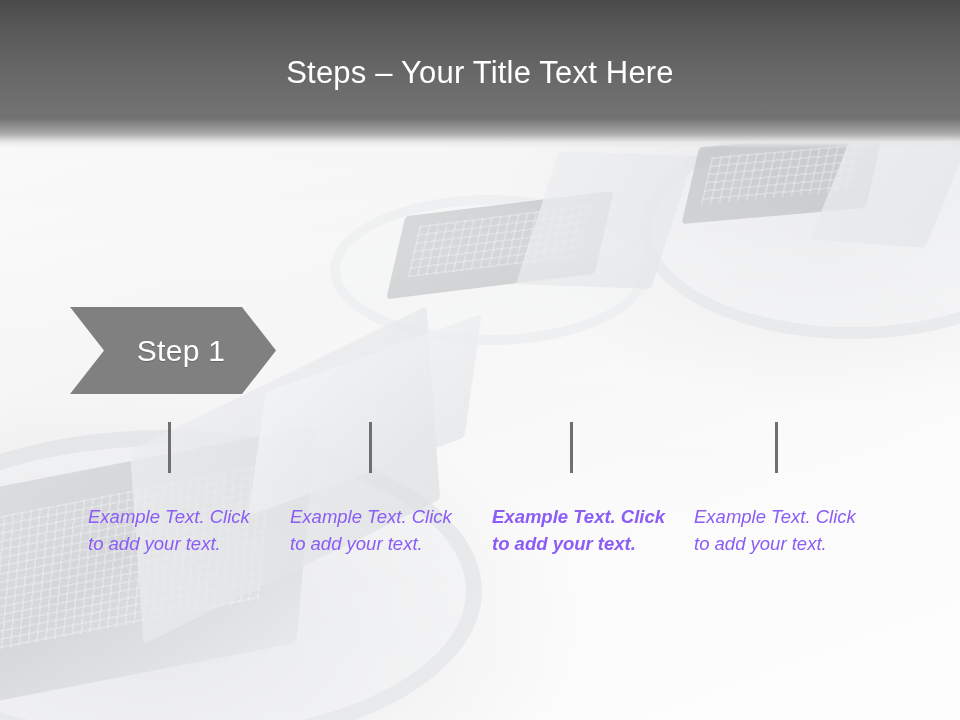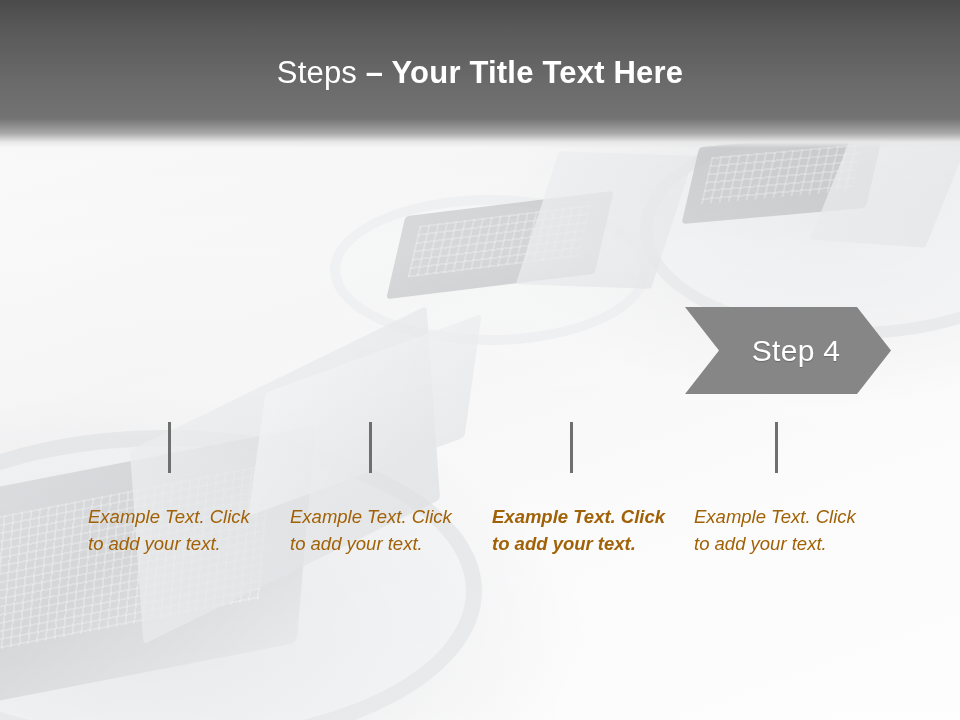--- a/index.html
+++ b/index.html
@@ -174,21 +174,21 @@
     color: #ffffff;
     font-size: 31px;
     line-height: 40px;
     letter-spacing: 0.2px;
     white-space: nowrap;
   }
   .title-strong {
     font-weight: normal;
   }
   .title-rest {
-    font-weight: bold;
+    font-weight: normal;
   }
 
   
   .body-text {
     position: absolute;
     left: 82px;
     top: 198px;
     width: 810px;
     font-size: 20.5px;
     line-height: 33px;
@@ -236,21 +236,21 @@
   }
 
   
   .caption {
     position: absolute;
     top: 503px;
     width: 180px;
     font-size: 18.5px;
     line-height: 27px;
     font-style: italic;
-    color: #a16207;
+    color: #8b5cf6;
   }
   .caption.active {
     font-weight: bold;
   }
 </style>
 </head>
 <body>
 
 <div id="slide">
 
@@ -280,22 +280,22 @@
     <div class="bg-wash"></div>
   </div>
 
   <div class="header-band"></div>
   <div class="slide-title">
     <span class="title-strong">Steps</span><span class="title-rest"> – Your Title Text Here</span>
   </div>
 
 
   <div class="chevron-row">
-    <div class="chev" id="chev-3" style="left: 615px; width: 206px; background: rgb(134, 134, 134); filter: drop-shadow(rgb(116, 116, 116) 0px 0px 0.6px); z-index: 7;">
-      <span class="chev-label">Step 4</span>
+    <div class="chev" id="chev-0" style="left: 0px; width: 206px; background: rgb(128, 128, 128); filter: drop-shadow(rgb(110, 110, 110) 0px 0px 0.6px); z-index: 10;">
+      <span class="chev-label">Step 1</span>
     </div>
   </div>
 
   <div class="tick" id="tick-0" style="left: 168px;"></div>
   <div class="tick" id="tick-1" style="left: 369px;"></div>
   <div class="tick" id="tick-2" style="left: 570px;"></div>
   <div class="tick" id="tick-3" style="left: 775px;"></div>
 
   <div class="caption" id="cap-0" style="left: 88px;">Example Text. Click  to add your text.</div>
   <div class="caption" id="cap-1" style="left: 290px;">Example Text. Click  to add your text.</div>

